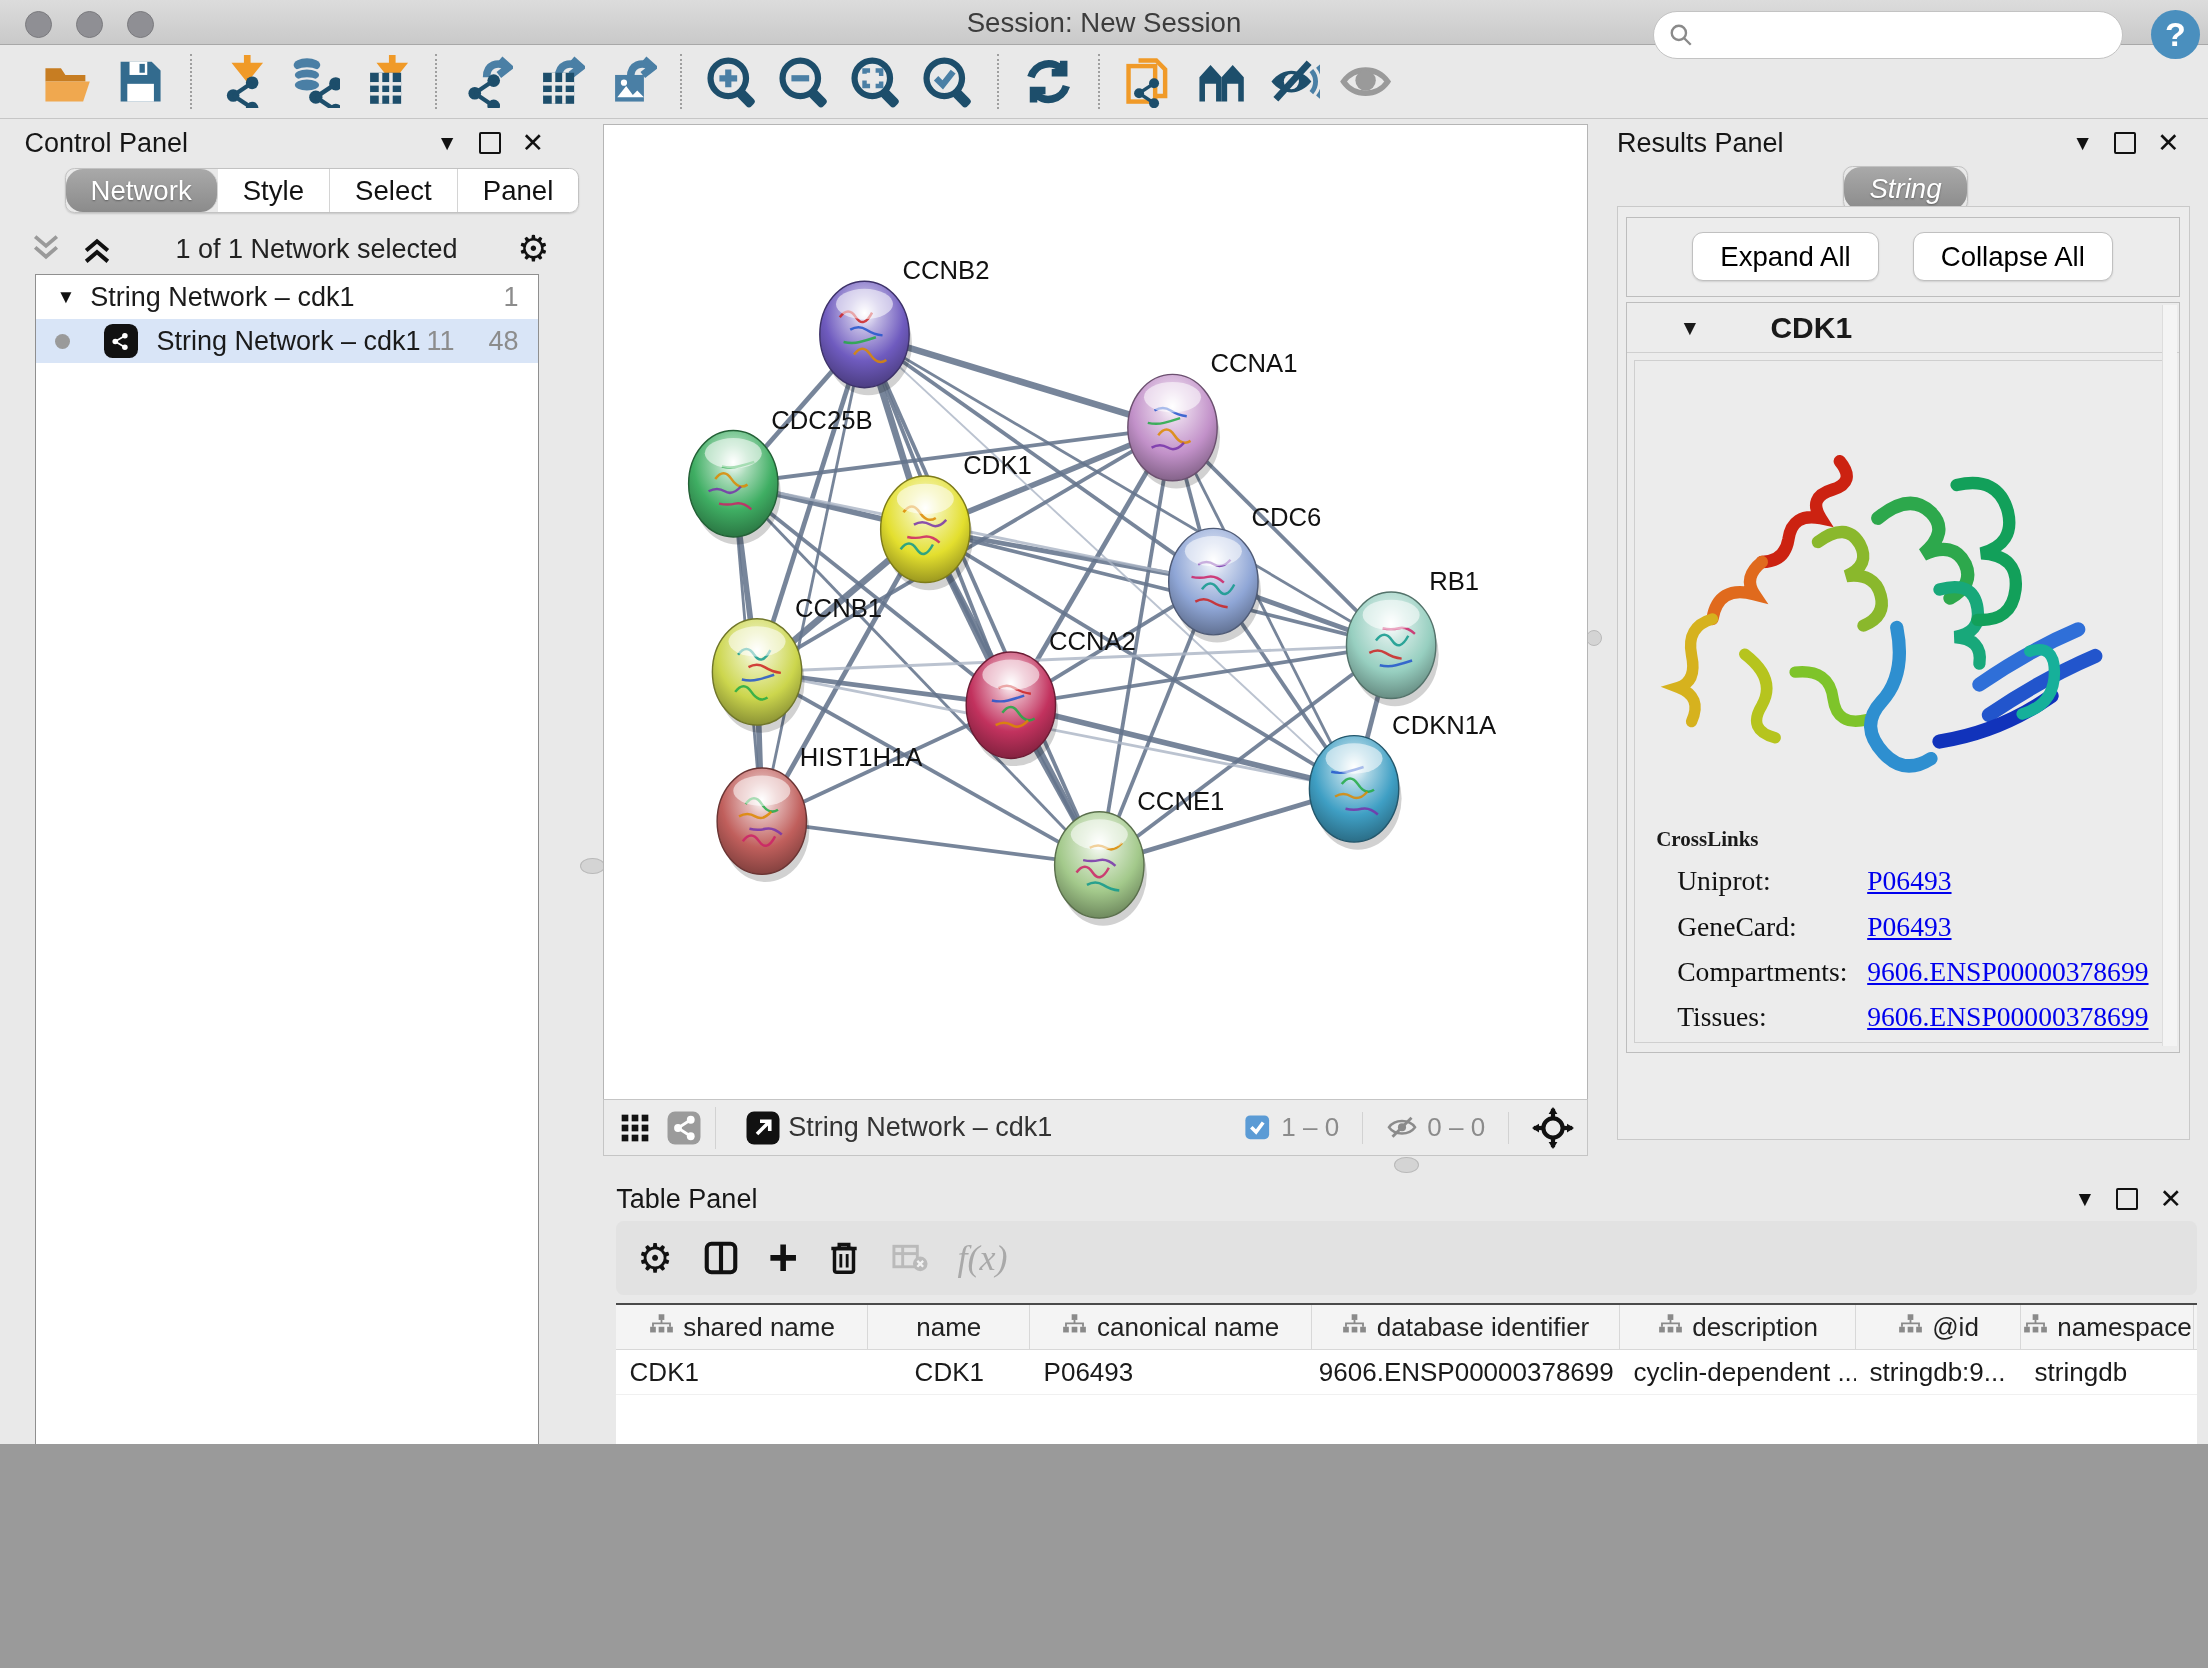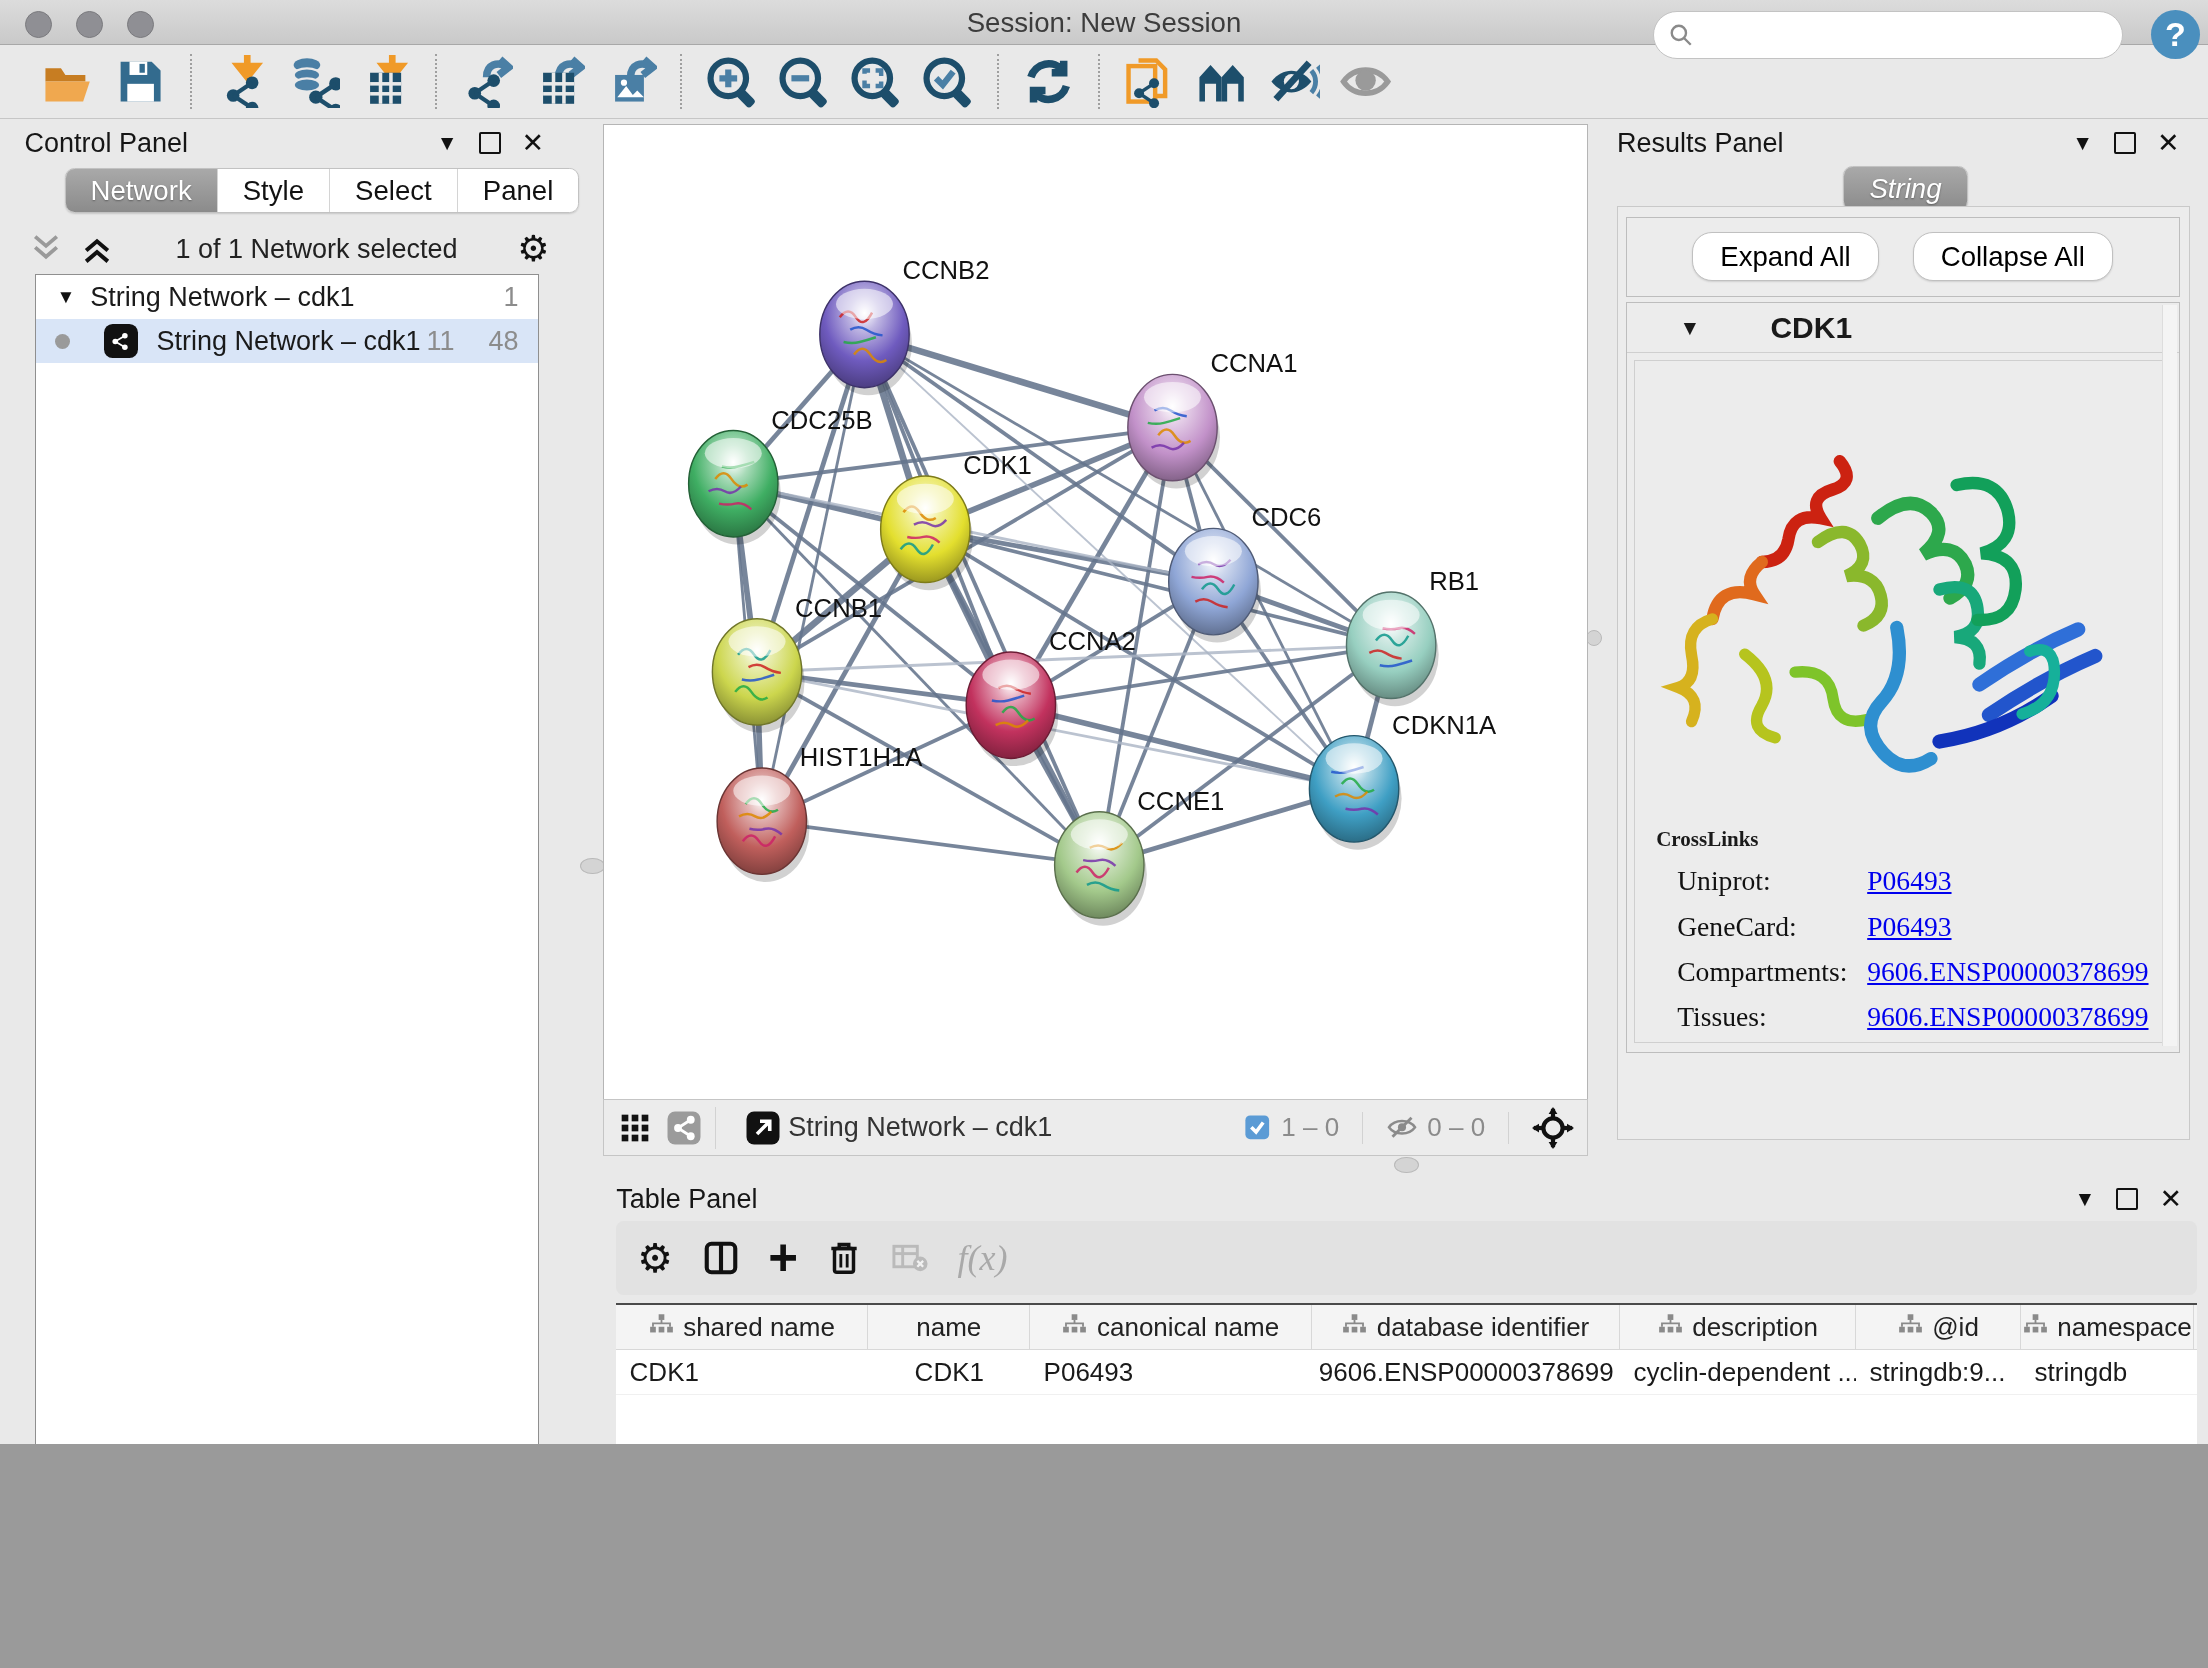--- a/index.html
+++ b/index.html
@@ -29,21 +29,21 @@
   .win-icons{position:absolute;right:13.3px;top:0;display:flex;align-items:center;gap:21px;height:38px;}
   .wi-tri{font-size:21px;color:#111;}
   .wi-sq{width:18px;height:18px;border:2.9px solid #111;border-radius:1.9px;}
   .wi-x{font-size:27px;font-weight:900;color:#111;}
   
   .seg{display:flex;border-radius:9.5px;overflow:hidden;border:1px solid #c2c2c2;
        box-shadow:0 1px 1.9px rgba(0,0,0,.15);}
   .seg .tab{background:#fff;font-size:27.6px;padding:5.7px 25px;border-right:1px solid #d4d4d4;
        color:#111;display:flex;align-items:center;justify-content:center;cursor:pointer;}
   .seg .tab:last-child{border-right:none;}
-  .seg .tab.sel{background:linear-gradient(#a9a9a9,#8b8b8b);color:#fff;text-shadow:0 1px 1.9px rgba(0,0,0,.35);}
+  .seg .tab.sel{background:linear-gradient(#a9a9a9,#8b8b8b);color:#fff;text-shadow:0 1px 1.9px rgba(0,0,0,.35);border-radius:17px;}
   
   #control-panel{position:absolute;left:9.5px;top:124px;width:557px;height:1469px;}
   #cp-tabs{position:absolute;left:55px;top:44px;}
   #cp-sub{position:absolute;left:17px;top:103px;width:523px;height:44px;display:flex;align-items:center;}
   #cp-sub .summary{flex:1;text-align:center;font-size:27px;color:#222;}
   #cp-gear{font-size:36px;color:#111;cursor:pointer;line-height:1;}
   #cp-list{position:absolute;left:25px;top:150px;width:502px;height:1278px;background:#fff;
       border:1.9px solid #8f8f8f;}
   .tree-row{height:44px;display:flex;align-items:center;font-size:27px;}
   .tree-row .caret{margin-left:21px;font-size:19px;color:#111;}
@@ -65,21 +65,21 @@
   .nb-sep{width:0;height:42px;border-left:1.9px solid #d2d2d2;margin:0 13.3px;}
   #net-bar .net-title{font-size:27px;color:#333;margin-left:7.6px;}
   #net-bar .counts{display:flex;align-items:center;margin-left:auto;font-size:26px;color:#8b8b8b;gap:9.5px;}
   
   #results-panel{position:absolute;left:1602px;top:124px;width:607px;height:1031px;}
   #rp-tab{position:absolute;left:0;top:42px;width:100%;display:flex;justify-content:center;font-style:italic;}
   #rp-body{position:absolute;left:15px;top:82px;width:571px;height:932px;background:#ececec;
       border:1px solid #c9c9c9;}
   #rp-btnbox{position:absolute;left:7.6px;top:9.5px;width:552px;height:78px;border:1px solid #bdbdbd;
       display:flex;align-items:center;justify-content:center;gap:34px;background:#ececec;}
-  .rp-btn{background:#fff;border:1px solid #c0c0c0;border-radius:20px;font-size:27.6px;
+  .rp-btn{background:#fff;border:1px solid #c0c0c0;border-radius:11px;font-size:27.6px;
       padding:7.6px 27px;cursor:pointer;box-shadow:0 1px 1.9px rgba(0,0,0,.12);}
   #rp-entry{position:absolute;left:7.6px;top:95px;width:552px;height:749px;border:1px solid #bdbdbd;background:#ececec;}
   #rp-entry-head{height:49px;display:flex;align-items:center;border-bottom:1px solid #cfcfcf;}
   #rp-entry-head .caret{margin-left:53px;font-size:21px;}
   #rp-entry-head .gene{font-size:30px;font-weight:bold;margin-left:70px;}
   #rp-entry-body{position:absolute;left:7.6px;top:57px;width:535px;height:681px;border:1px solid #cfcfcf;background:#ececec;overflow:hidden;}
   #rp-desc{font-size:27.6px;margin:15px 0 0 21px;}
   #protein-img{position:absolute;left:19px;top:67px;width:495px;height:380px;}
   #crosslinks{position:absolute;left:21px;top:466px;font-family:"Liberation Serif","DejaVu Serif",serif;}
   #crosslinks .cl-title{font-size:21px;font-weight:bold;}

